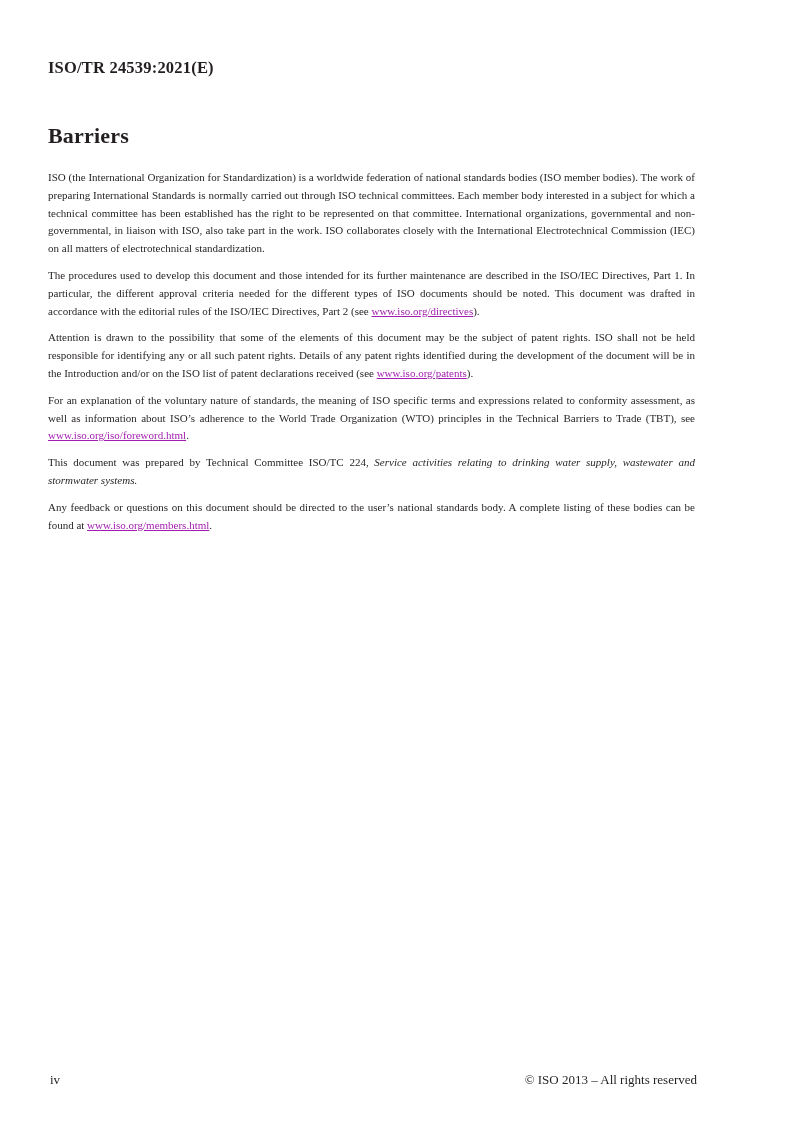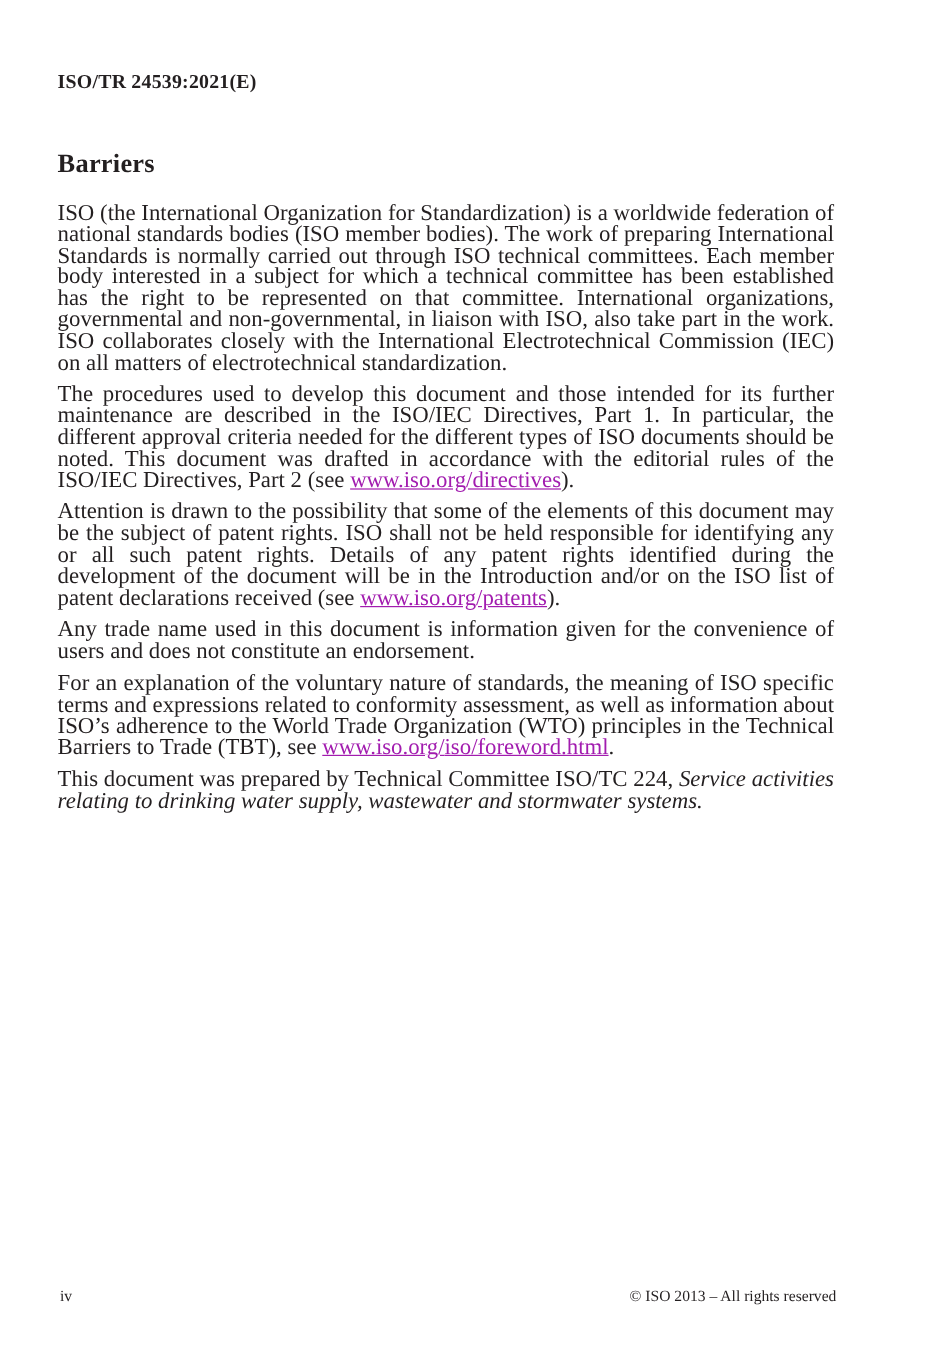--- a/index.html
+++ b/index.html
@@ -25,21 +25,21 @@
     font-weight: bold;
     letter-spacing: 0.2px;
   }
   h1.fw-title {
     margin: 45px 0 20px 0;
     font-size: 22px;
     font-weight: bold;
     letter-spacing: 0.2px;
   }
   p.body-par {
-    font-size: 19px;
+    font-size: 11px;
     line-height: 17.8px;
     text-align: justify;
     margin: 0 0 9px 0;
   }
   p.body-par .it { font-style: italic; }
   a.doc-link {
     color: #a21caf;
     text-decoration: underline;
     cursor: pointer;
   }
@@ -62,25 +62,25 @@
   <div class="doc-header">ISO/TR 24539:2021(E)</div>
 
   <h1 class="fw-title">Barriers</h1>
 
   <p class="body-par"><span>ISO (the International Organization for Standardization) is a worldwide federation of national standards bodies (ISO member bodies). The work of preparing International Standards is normally carried out through ISO technical committees. Each member body interested in a subject for which a technical committee has been established has the right to be represented on that committee. International organizations, governmental and non-governmental, in liaison with ISO, also take part in the work. ISO collaborates closely with the International Electrotechnical Commission (IEC) on all matters of electrotechnical standardization.</span></p>
 
   <p class="body-par"><span>The procedures used to develop this document and those intended for its further maintenance are described in the ISO/IEC Directives, Part 1. In particular, the different approval criteria needed for the different types of ISO documents should be noted. This document was drafted in accordance with the editorial rules of the ISO/IEC Directives, Part 2 (see </span><a class="doc-link" href="#">www.iso.org/directives</a><span>).</span></p>
 
   <p class="body-par"><span>Attention is drawn to the possibility that some of the elements of this document may be the subject of patent rights. ISO shall not be held responsible for identifying any or all such patent rights. Details of any patent rights identified during the development of the document will be in the Introduction and/or on the ISO list of patent declarations received (see </span><a class="doc-link" href="#">www.iso.org/patents</a><span>).</span></p>
 
-  <p class="body-par"><span>Any trade name used in this document is information given for the convenience of users and does not constitute an endorsement.</span></p>
 
   <p class="body-par"><span>For an explanation of the voluntary nature of standards, the meaning of ISO specific terms and expressions related to conformity assessment, as well as information about ISO’s adherence to the World Trade Organization (WTO) principles in the Technical Barriers to Trade (TBT), see </span><a class="doc-link" href="#"><span>www.iso.org/</span><wbr><span>iso/foreword.html</span></a><span>.</span></p>
 
   <p class="body-par"><span>This document was prepared by Technical Committee ISO/TC 224, </span><span class="it">Service activities relating to drinking water supply, wastewater and stormwater systems.</span></p>
 
+  <p class="body-par"><span>Any feedback or questions on this document should be directed to the user’s national standards body. A complete listing of these bodies can be found at </span><a class="doc-link" href="#">www.iso.org/members.html</a><span>.</span></p>
 
 </div>
 
 <div class="page-footer">
   <span>iv</span>
   <span>© ISO 2013 – All rights reserved</span>
 </div>
 
 </body></html>

